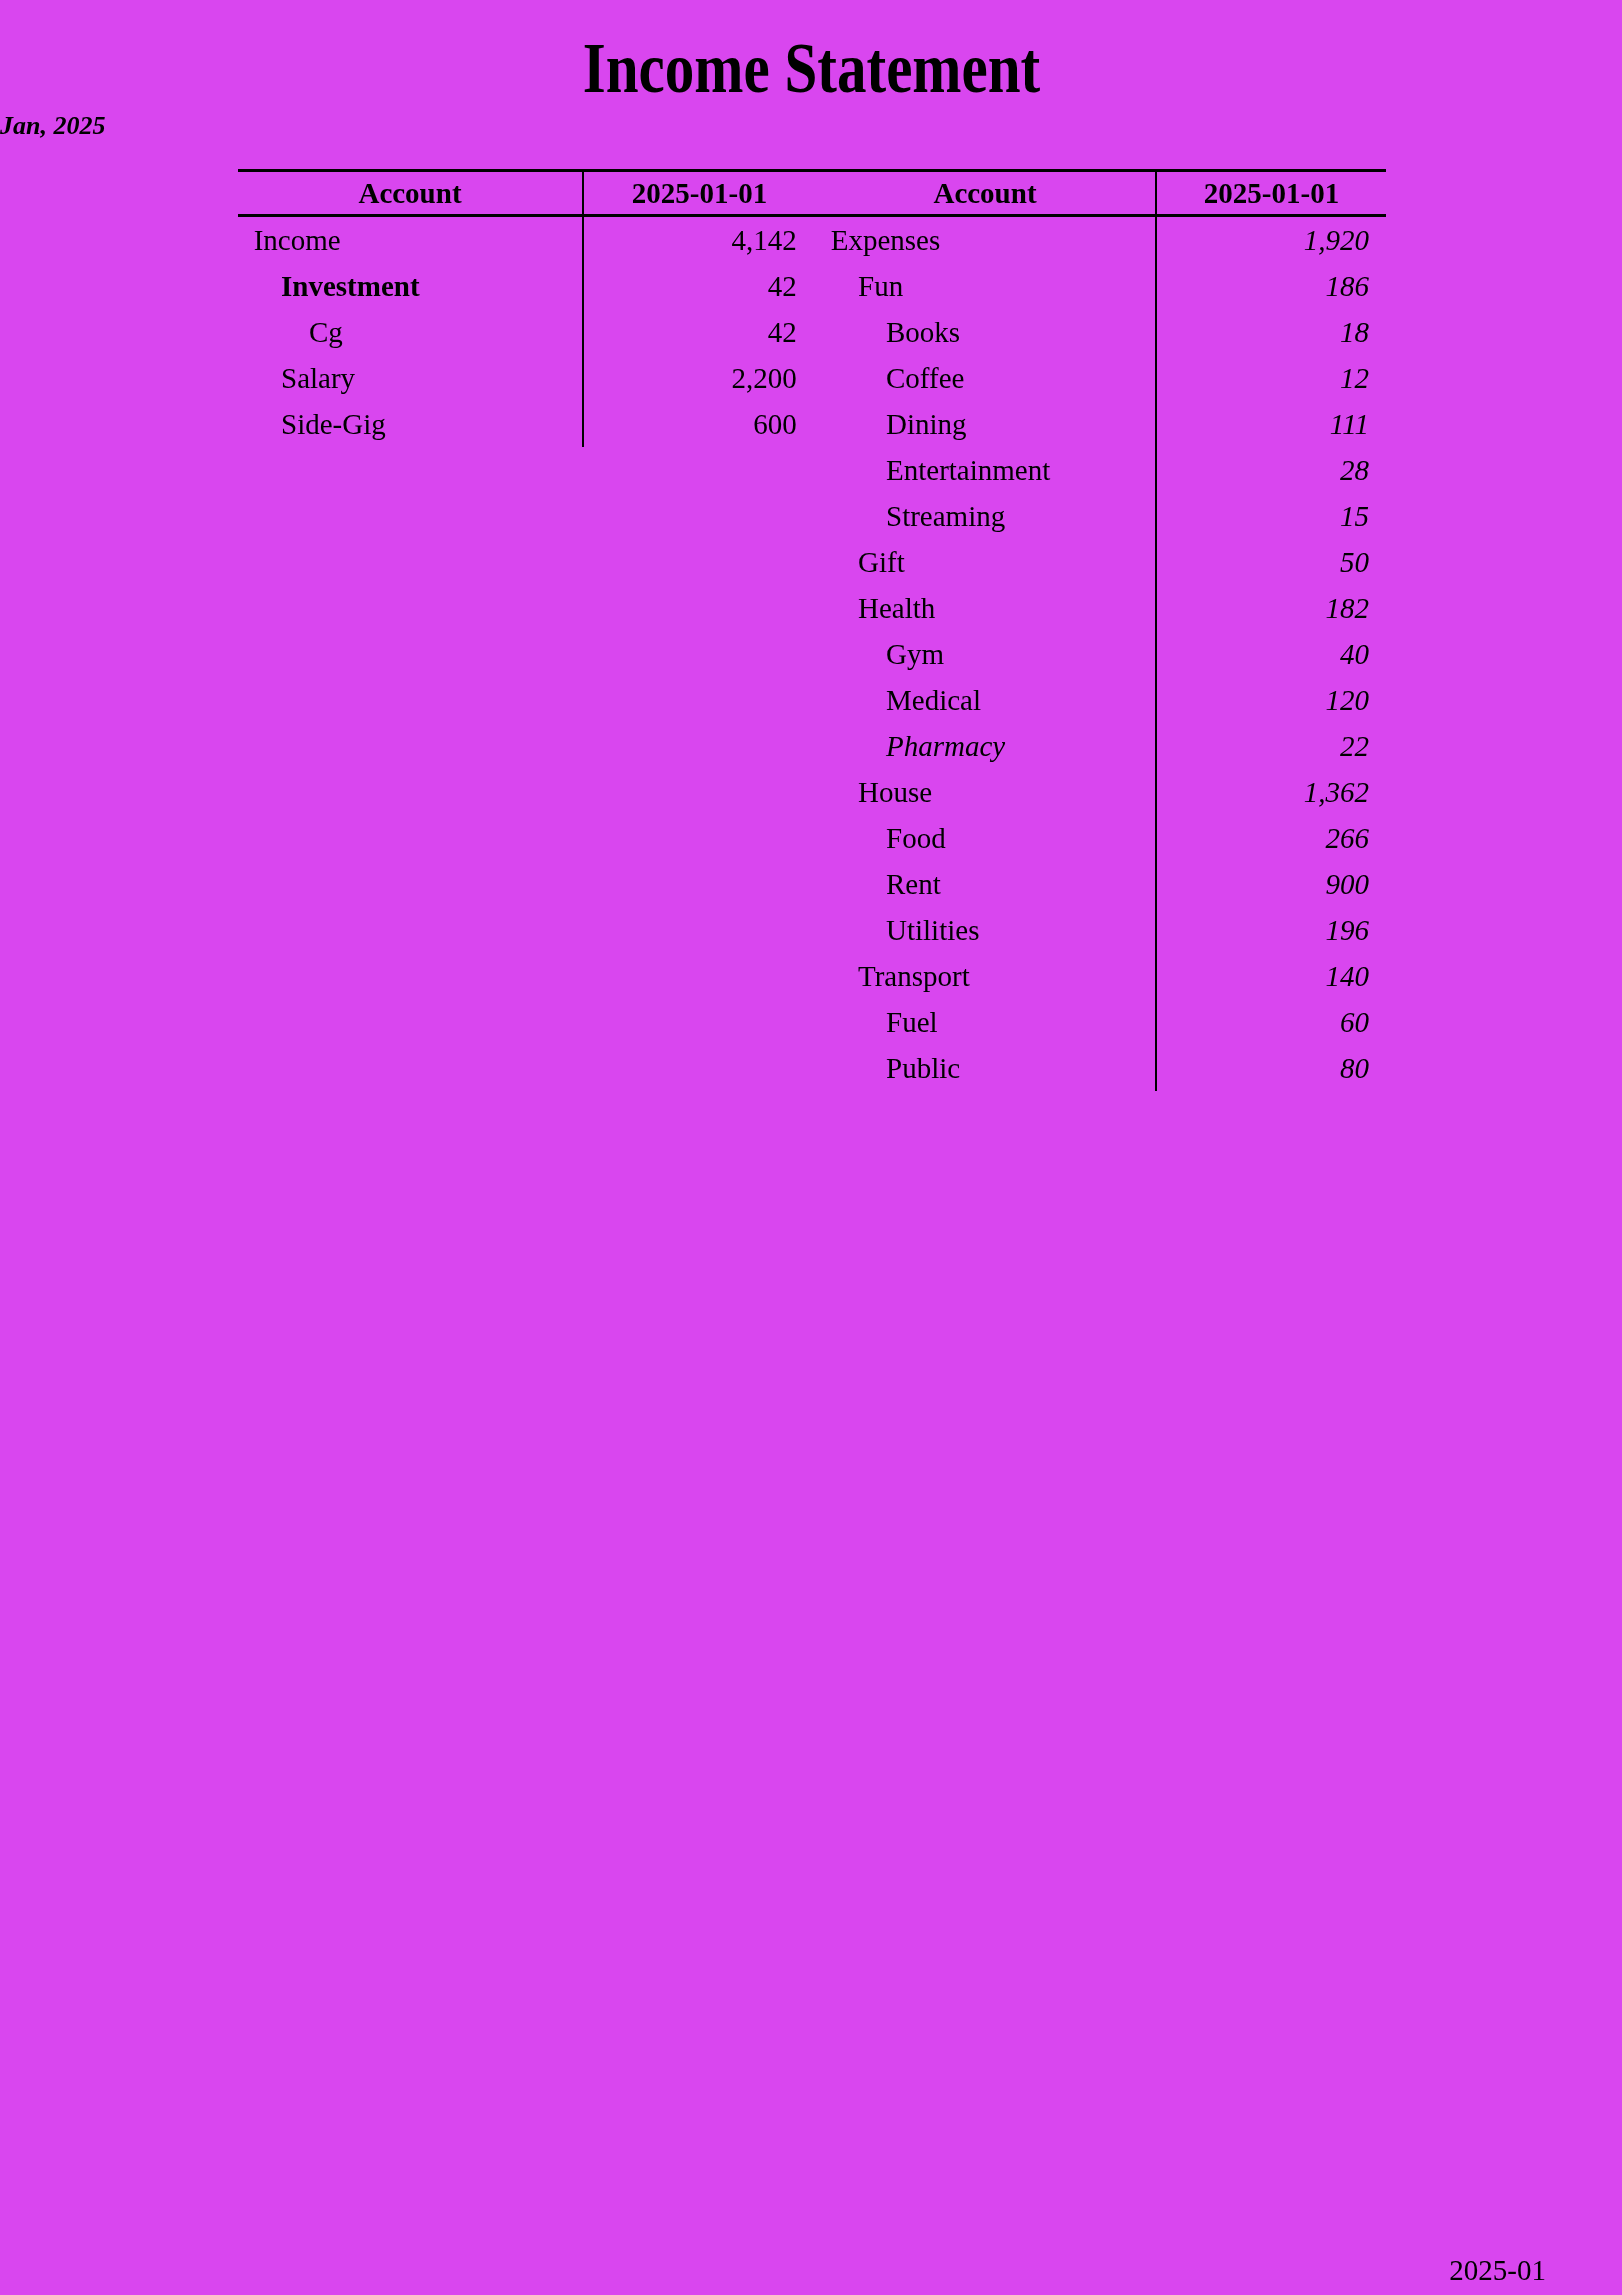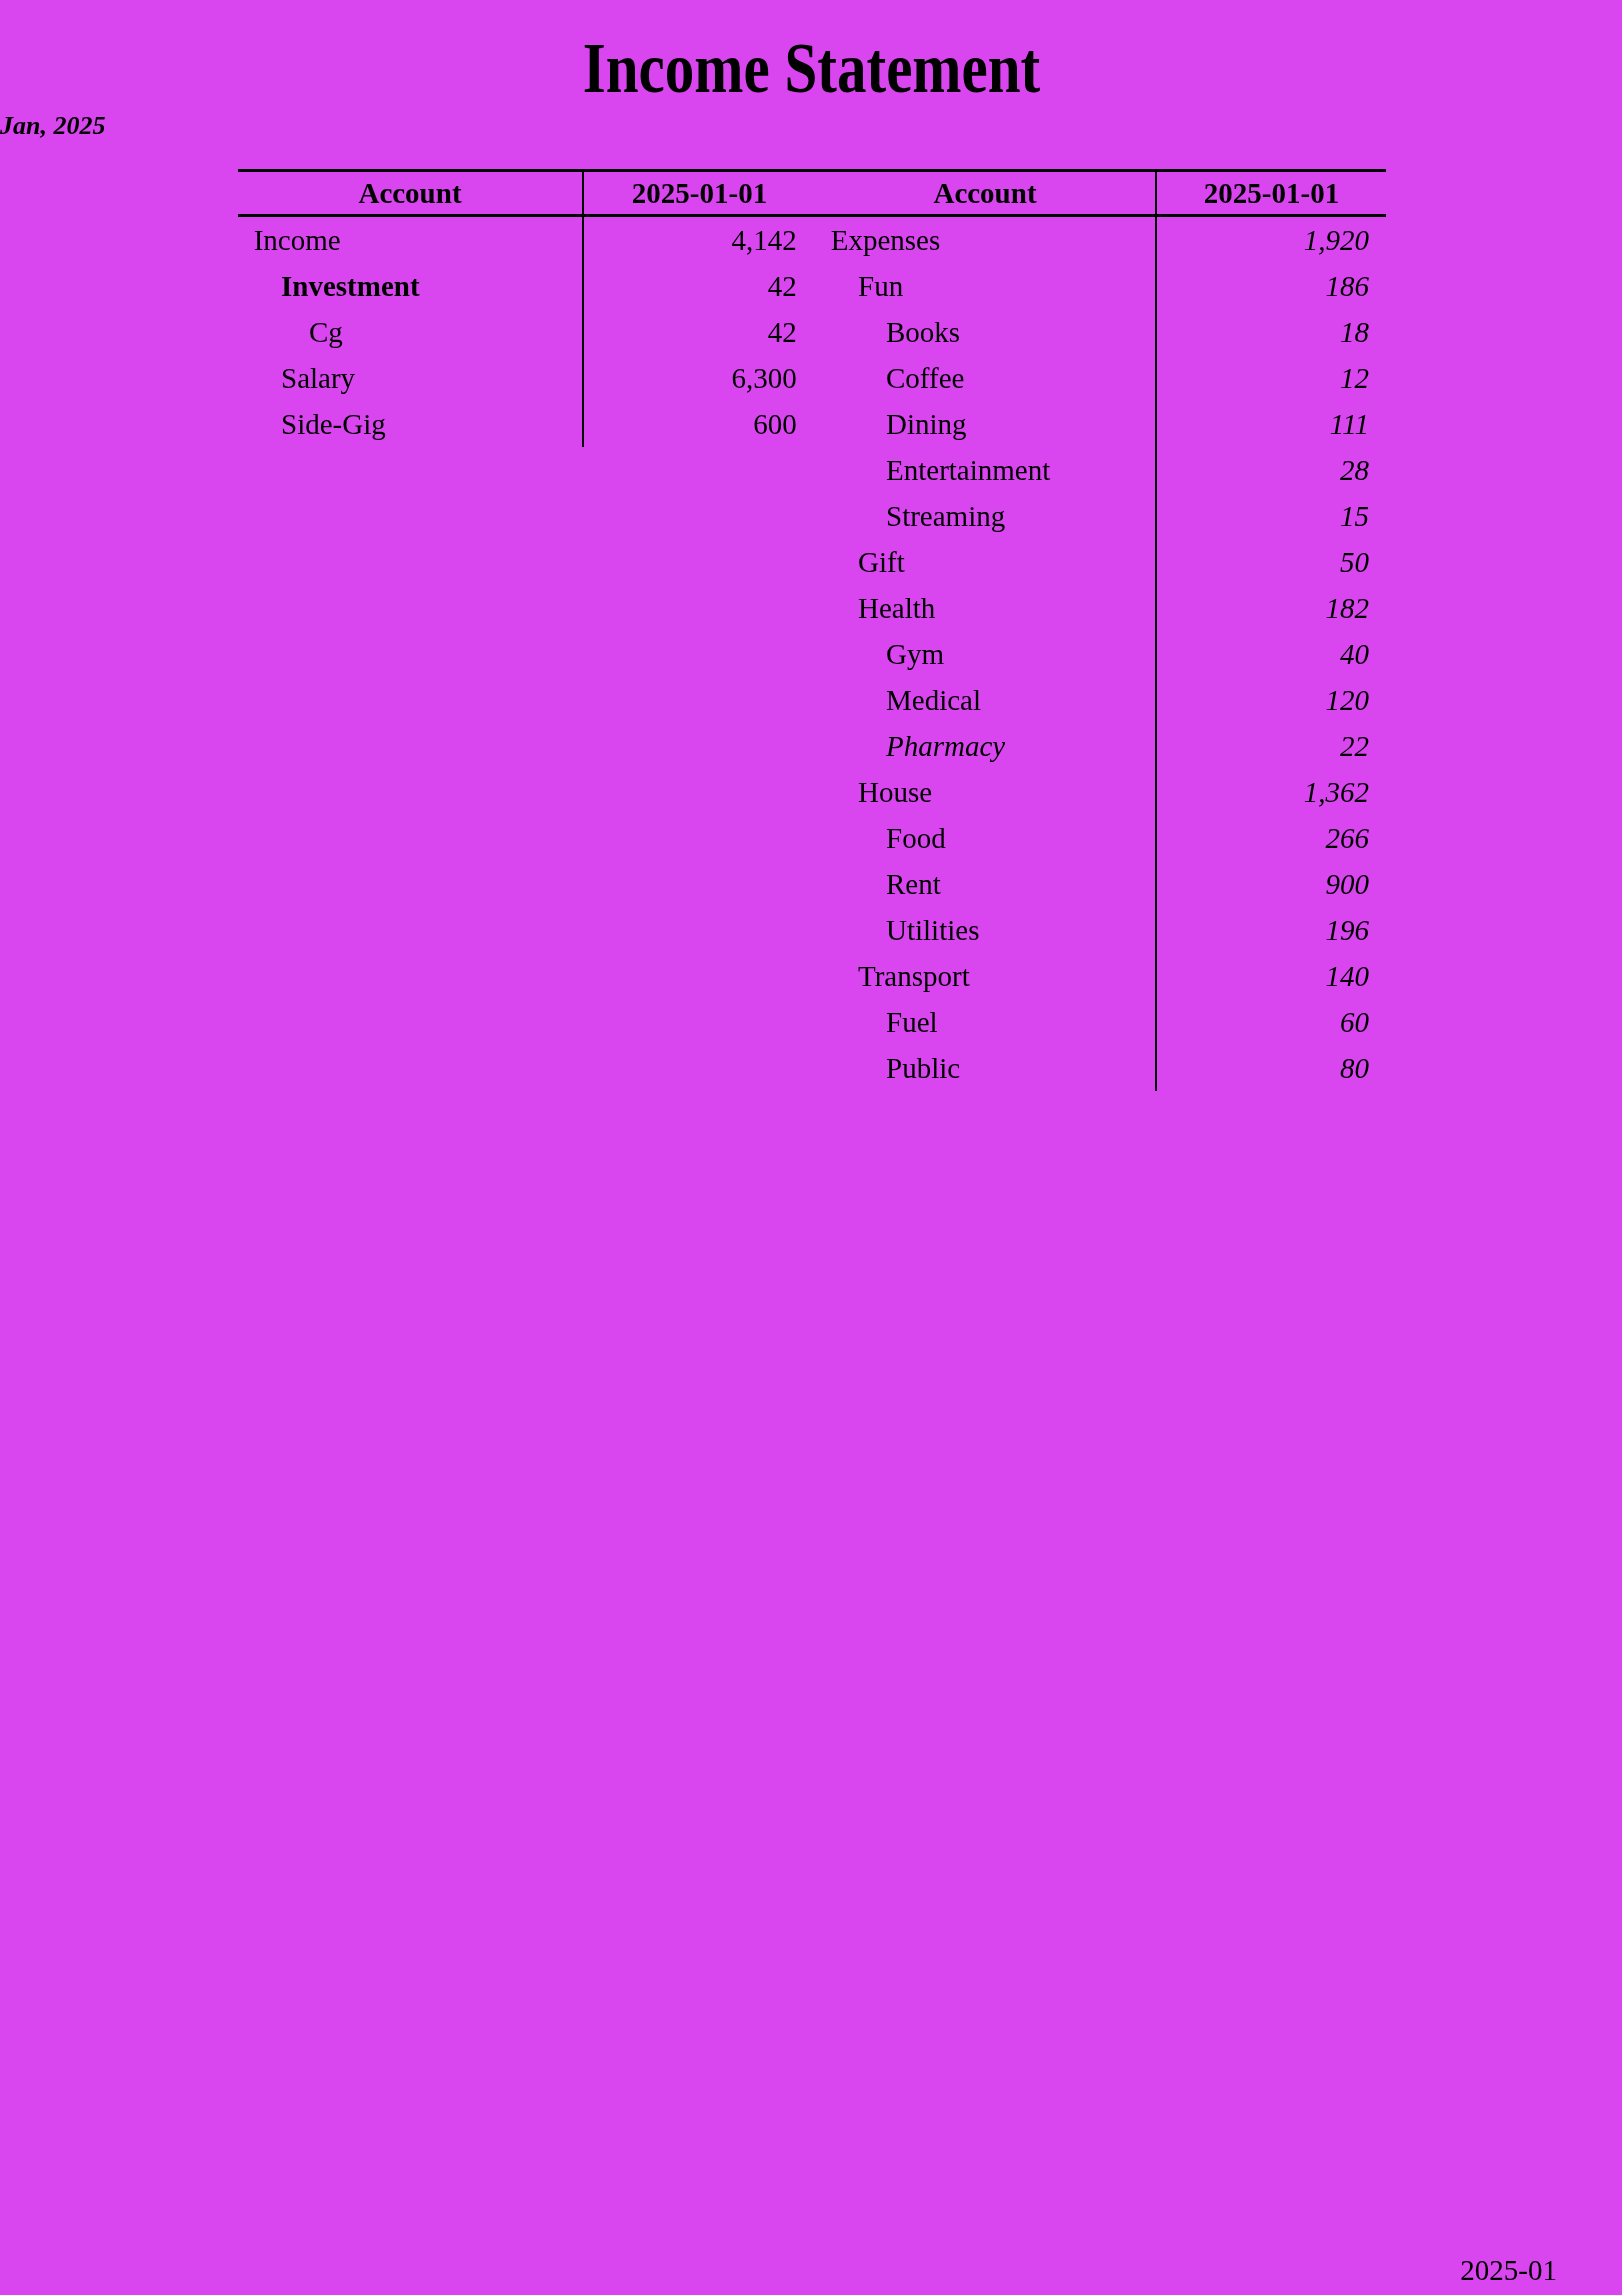--- a/index.html
+++ b/index.html
@@ -41,21 +41,21 @@
     font-size:29px;font-weight:normal;
     vertical-align:middle;
     overflow:hidden;white-space:nowrap;
   }
   .vsep{border-right:2px solid #000;}
   td.label{font-weight:bold;text-align:left;}
   td.num{text-align:right;}
   td.num.col2{padding-right:18.3px;}
   td.num.col4{padding-right:17px;font-style:italic;}
   .doc-footer{
-    position:absolute;top:2256px;right:66px;
+    position:absolute;top:2256px;right:77px;
     font-size:29px;font-weight:normal;line-height:1;
     white-space:nowrap;
   }
 </style>
 </head>
 <body>
 
 <div class="page">
 
   <h1 class="doc-title">Income Statement</h1>
@@ -91,21 +91,21 @@
           <td class="num col4">186</td>
         </tr>
         <tr>
           <td class="label vsep" style="padding-left: 71px;">Cg</td>
           <td class="num col2">42</td>
           <td class="label vsep" style="padding-left: 71px;">Books</td>
           <td class="num col4">18</td>
         </tr>
         <tr>
           <td class="label vsep" style="padding-left: 43px;">Salary</td>
-          <td class="num col2">6,300</td>
+          <td class="num col2">2,200</td>
           <td class="label vsep" style="padding-left: 71px;">Coffee</td>
           <td class="num col4">12</td>
         </tr>
         <tr>
           <td class="label vsep" style="padding-left: 43px;">Side-Gig</td>
           <td class="num col2">600</td>
           <td class="label vsep" style="padding-left: 71px;">Dining</td>
           <td class="num col4">111</td>
         </tr>
         <tr>

